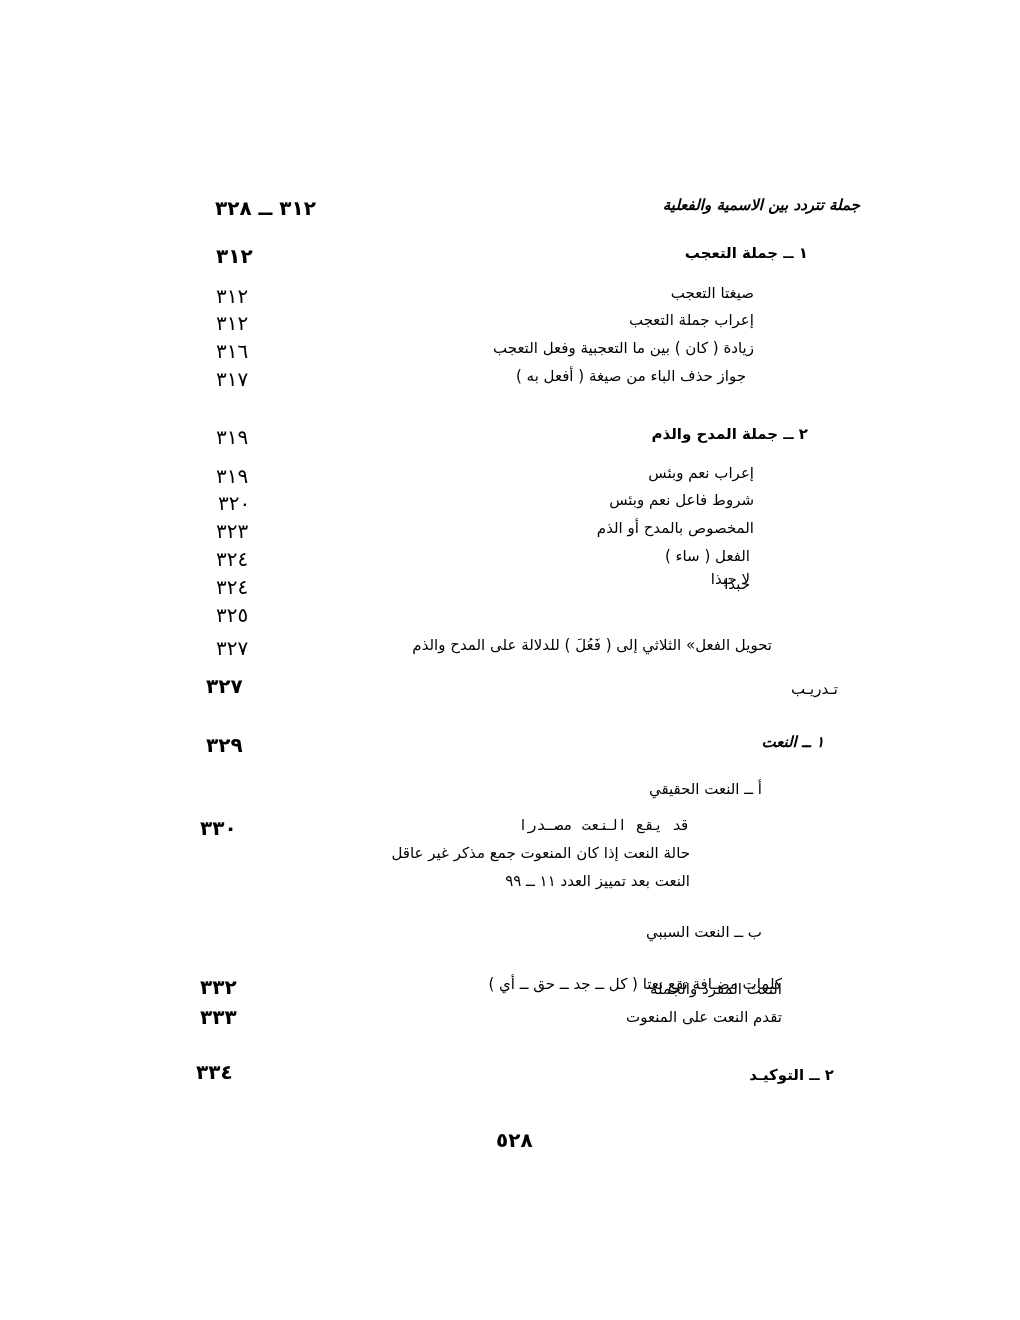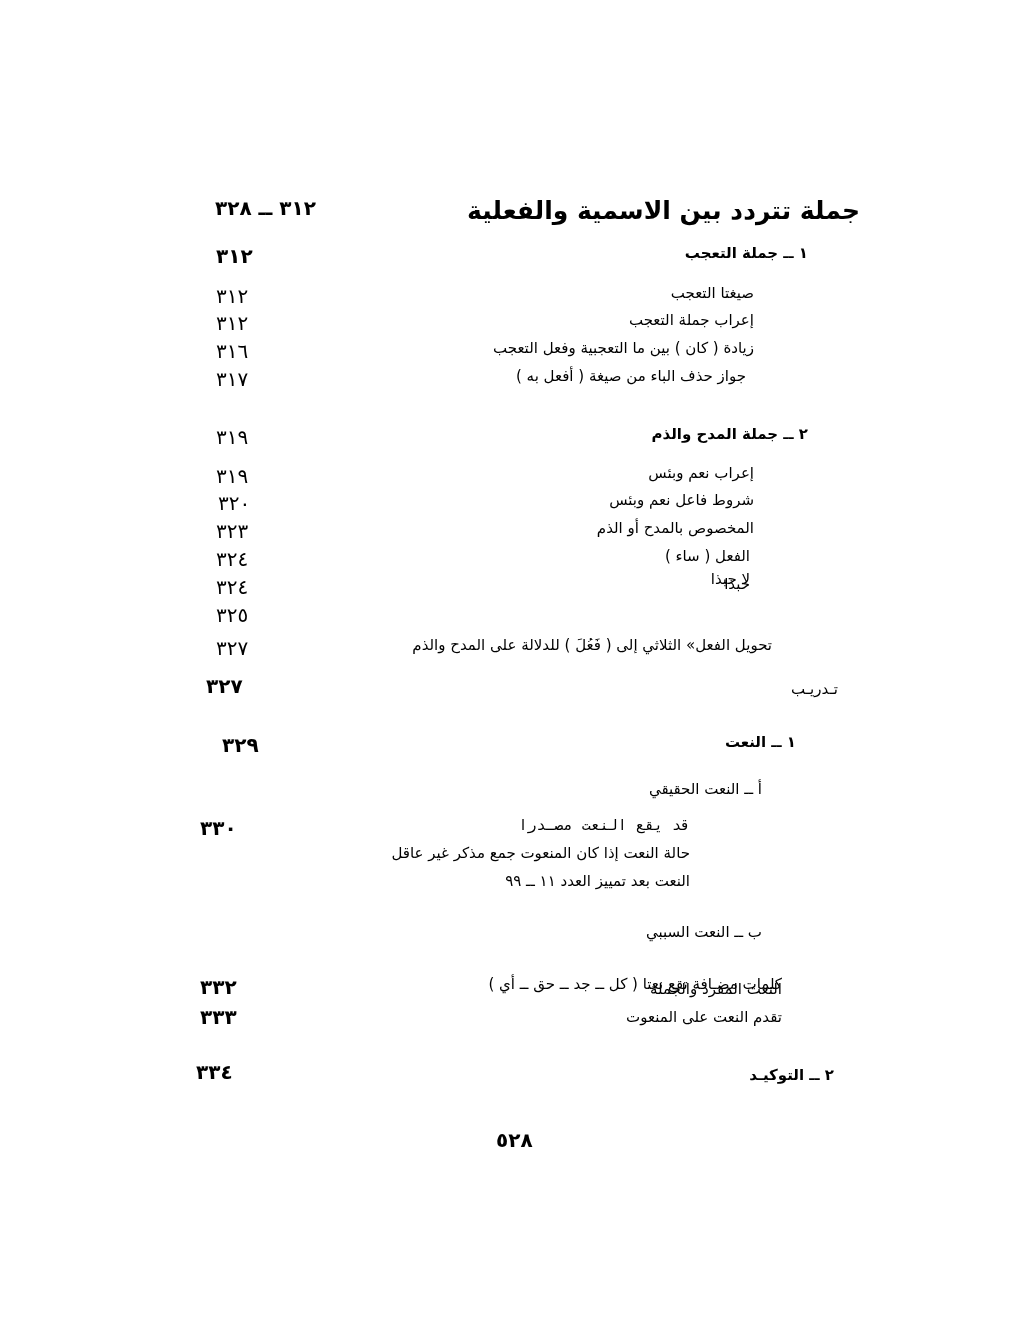--- a/index.html
+++ b/index.html
@@ -1,21 +1,21 @@
 <!DOCTYPE html>
 <html><head>
   <meta charset="utf-8">
   <style>
     html, body { margin: 0; padding: 0; background: #ffffff; }
     body { width: 1020px; height: 1320px; position: relative; overflow: hidden;
            font-family: "DejaVu Sans", sans-serif; color: #000; }
     .t { position: absolute; direction: rtl; white-space: nowrap; font-size: 15px; }
     .n { position: absolute; direction: rtl; white-space: nowrap; font-size: 20px; }
     .b { font-weight: bold; }
-    .big { font-size: 25px; }
+    .big { font-size: 15px; font-style: italic; }
   </style>
 </head>
 <body>
 
 <div>
   <div class="t b big" style="right:160px; top:196px;">جملة تتردد بين الاسمية والفعلية</div>
   <div class="n b" style="left:215px; top:196px;">٣١٢ ــ ٣٢٨</div>
 
   <div class="t b" style="right:212px; top:244px;">١ ــ جملة التعجب</div>
   <div class="n b" style="left:216px; top:244px;">٣١٢</div>
@@ -52,22 +52,22 @@
 
   <div class="t" style="right:270px; top:570px;">لا حبذا</div>
   <div class="n" style="left:216px; top:603px;">٣٢٥</div>
 
   <div class="t" style="right:248px; top:636px;margin-left:32px;">تحويل الفعل» الثلاثي إلى ( فَعُلَ ) للدلالة على المدح والذم</div>
   <div class="n" style="left:216px; top:636px;">٣٢٧</div>
 
   <div class="t" style="right:182px; top:680px;">تـدريـب</div>
   <div class="n b" style="left:206px; top:674px;">٣٢٧</div>
 
-  <div class="t b" style="right:224px; top:733px;">١ ــ النعت</div>
-  <div class="n b" style="left:222px; top:733px;text-align:center;">٣٢٩</div>
+  <div class="t b" style="right:196px; top:733px;font-style:italic;">١ ــ النعت</div>
+  <div class="n b" style="left:206px; top:733px;text-align:center;">٣٢٩</div>
 
   <div class="t" style="right:258px; top:780px;">أ ــ النعت الحقيقي</div>
 
   <div class="t" style="right:330px; top:816px;font-family:Liberation Mono, monospace;">قد يقع النعت مصـدرا</div>
   <div class="n b" style="left:200px; top:816px;">٣٣٠</div>
 
   <div class="t" style="right:330px; top:844px;">حالة النعت إذا كان المنعوت جمع مذكر غير عاقل</div>
 
   <div class="t" style="right:330px; top:872px;">النعت بعد تمييز العدد ١١ ــ ٩٩</div>
 

